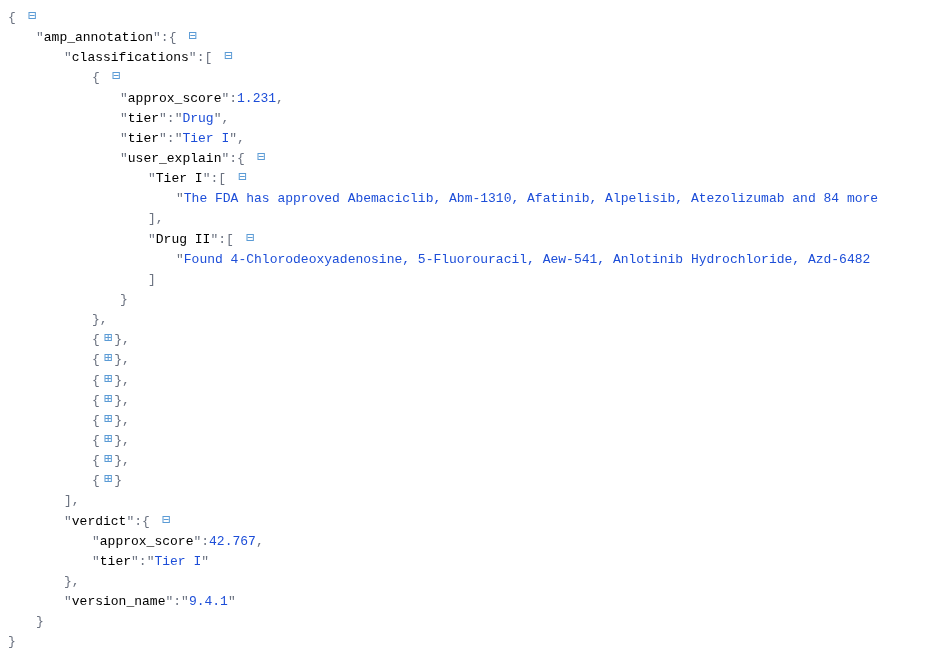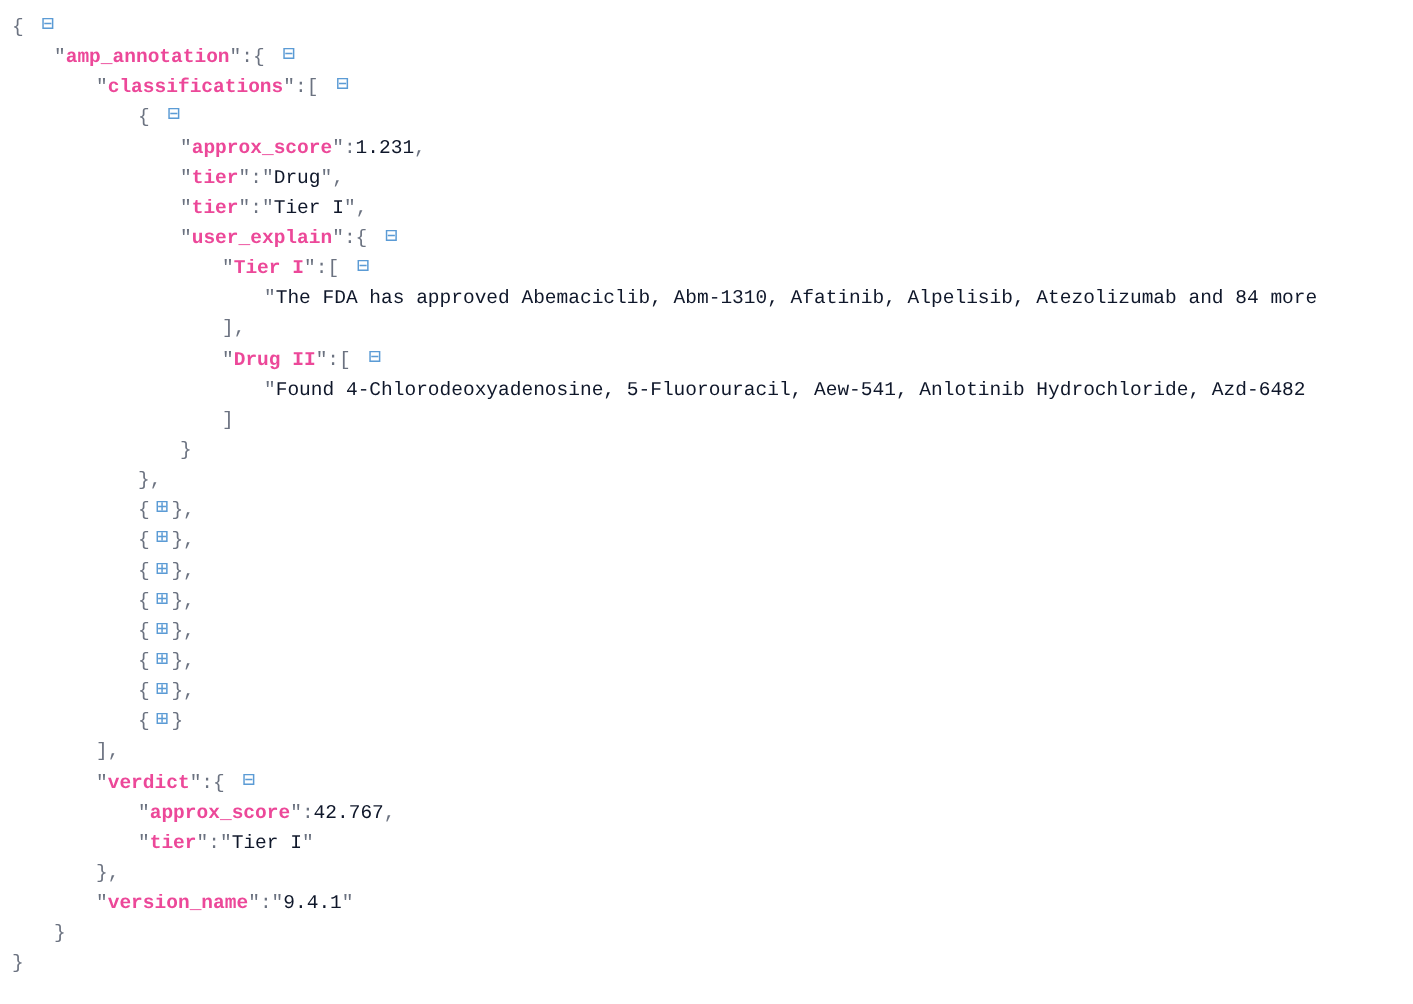--- a/index.html
+++ b/index.html
@@ -16,23 +16,23 @@
     .line {
       display: block;
     }
     .ind1 { padding-left: 28px; }
     .ind2 { padding-left: 56px; }
     .ind3 { padding-left: 84px; }
     .ind4 { padding-left: 112px; }
     .ind5 { padding-left: 140px; }
     .ind6 { padding-left: 168px; }
     .punct { color: #6b7280; }
-    .key { color: #ec4899; font-weight: 700; }
-    .str { color: #0f172a; text-align: right; }
-    .num { color: #0f172a; }
+    .key { color: #000000; font-weight: 400; }
+    .str { color: #1d4ed8; text-align: right; }
+    .num { color: #1d4ed8; }
     .toggle {
       display: inline-block;
       width: 11px;
       height: 11px;
       border: 1px solid #5b9bd5;
       color: #5b9bd5;
       font-size: 11px;
       line-height: 9px;
       text-align: center;
       vertical-align: 1px;

